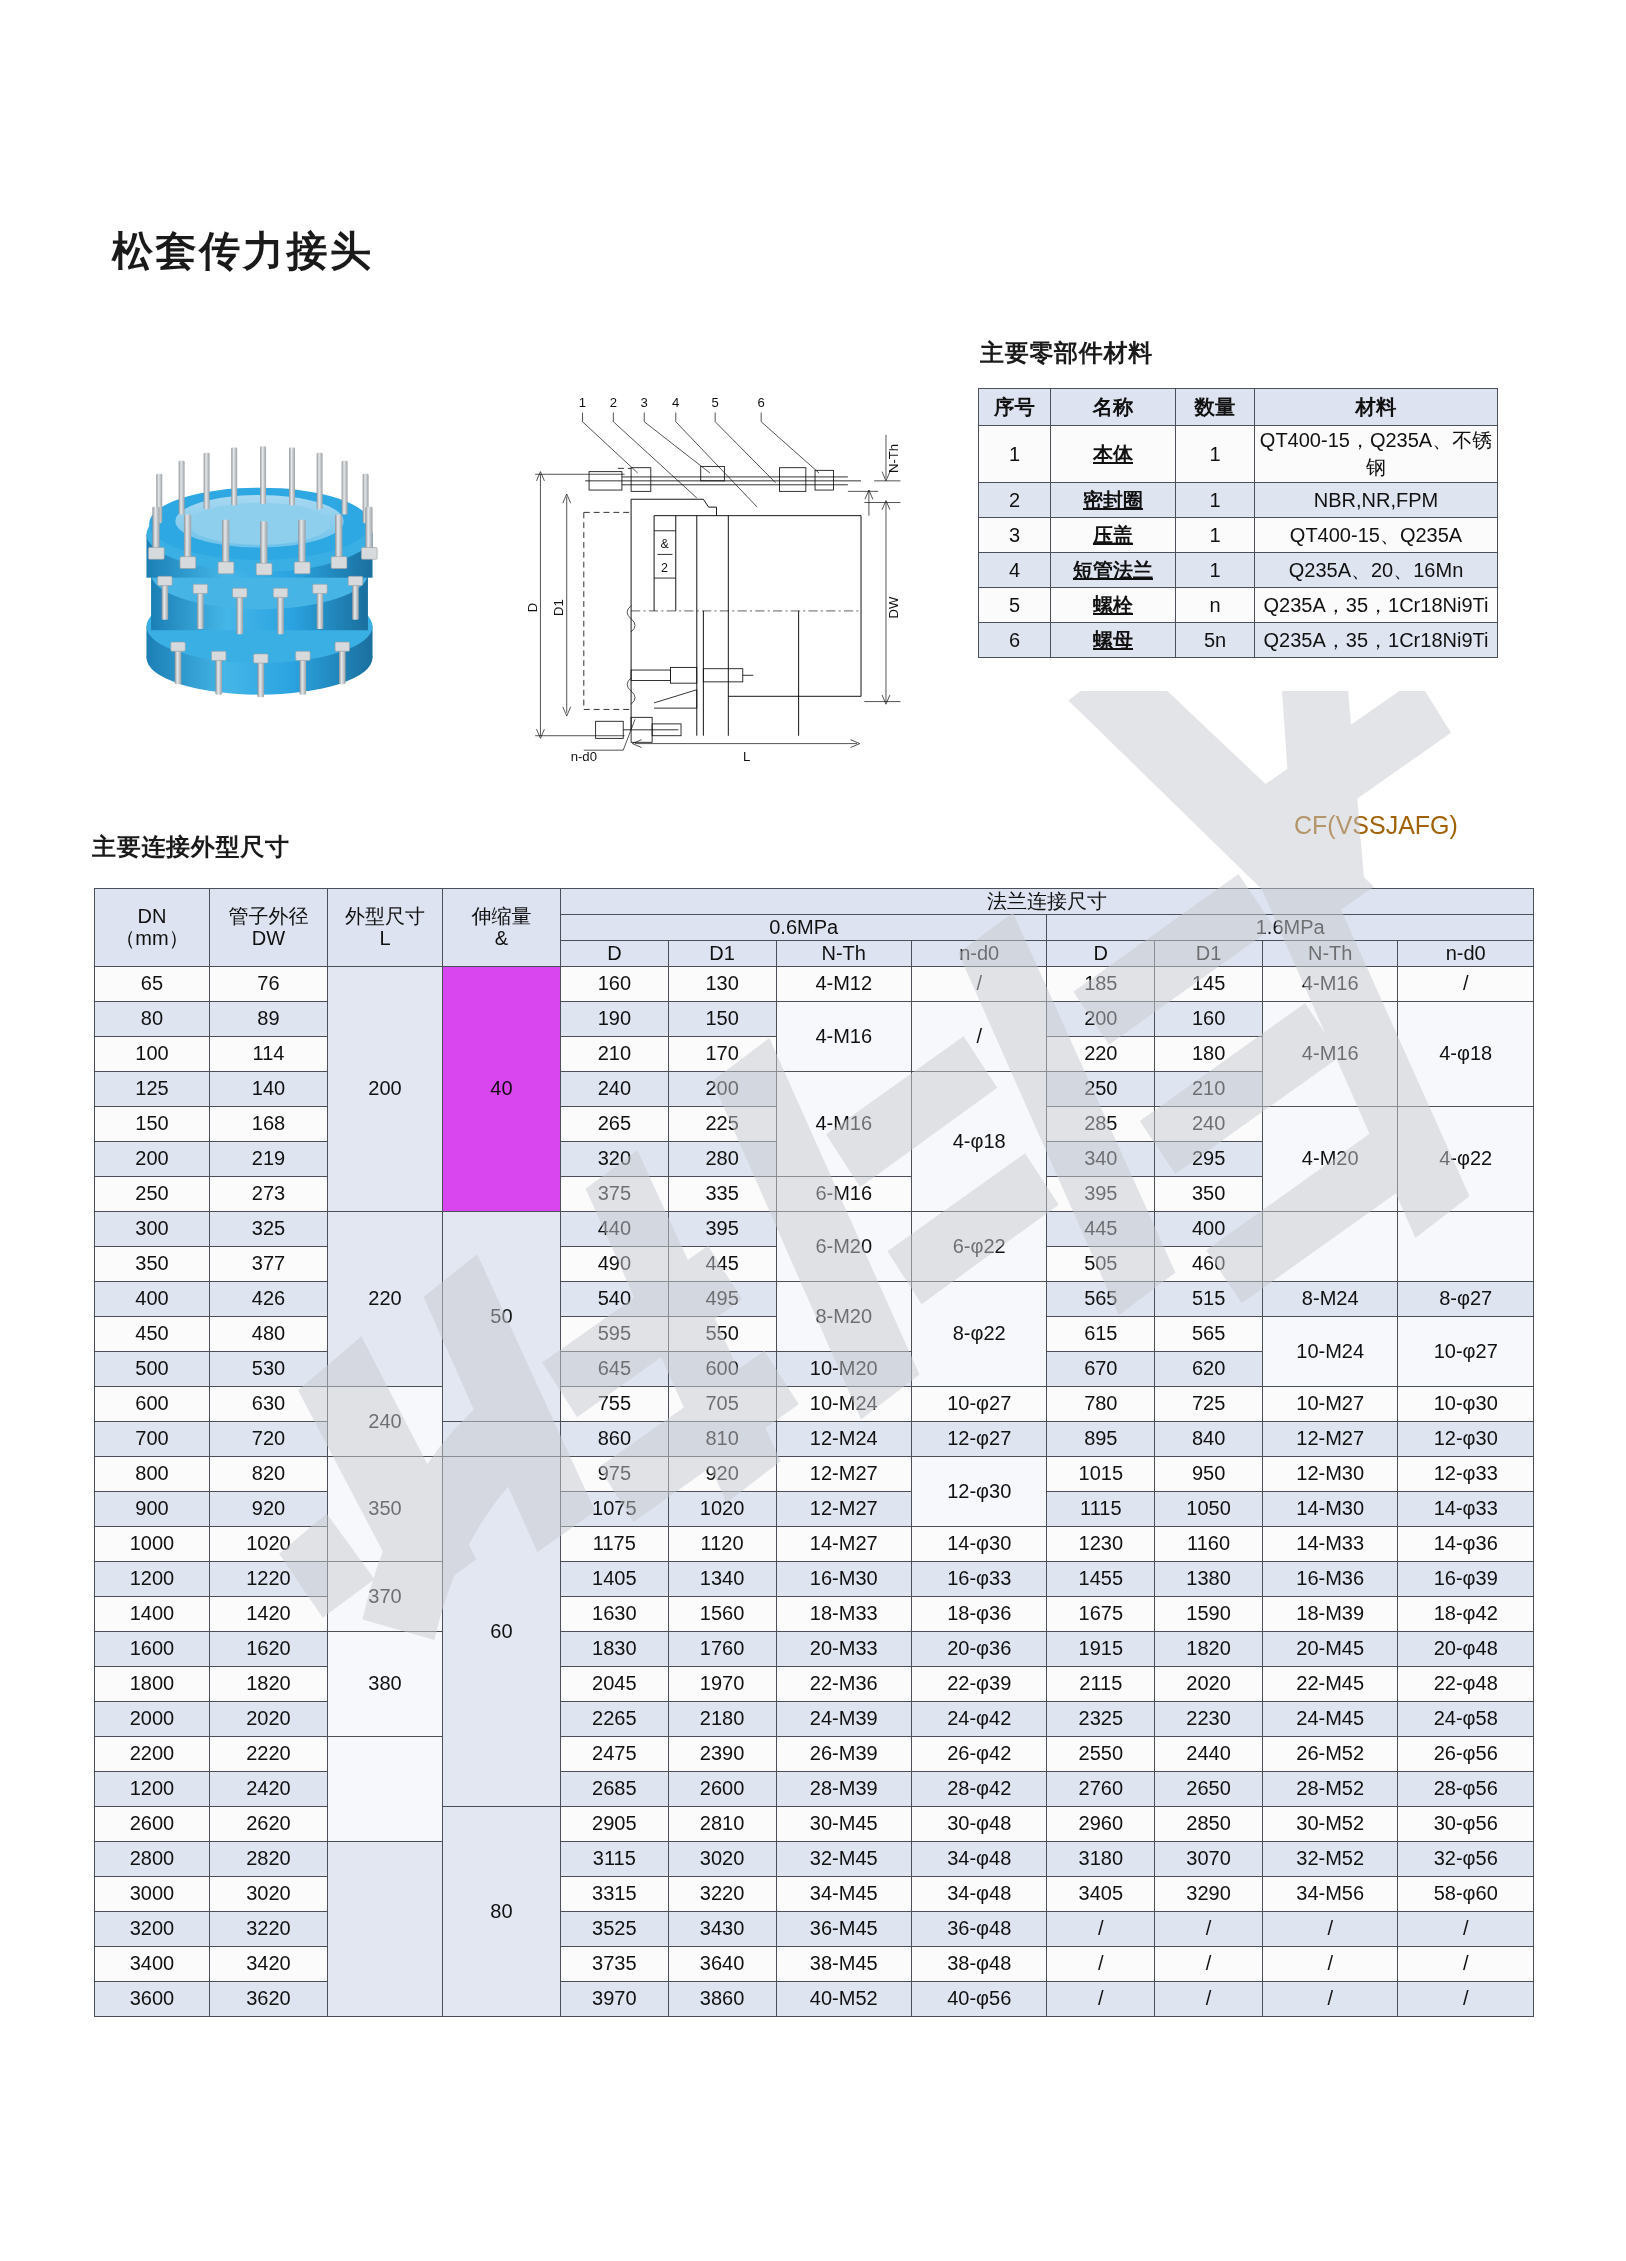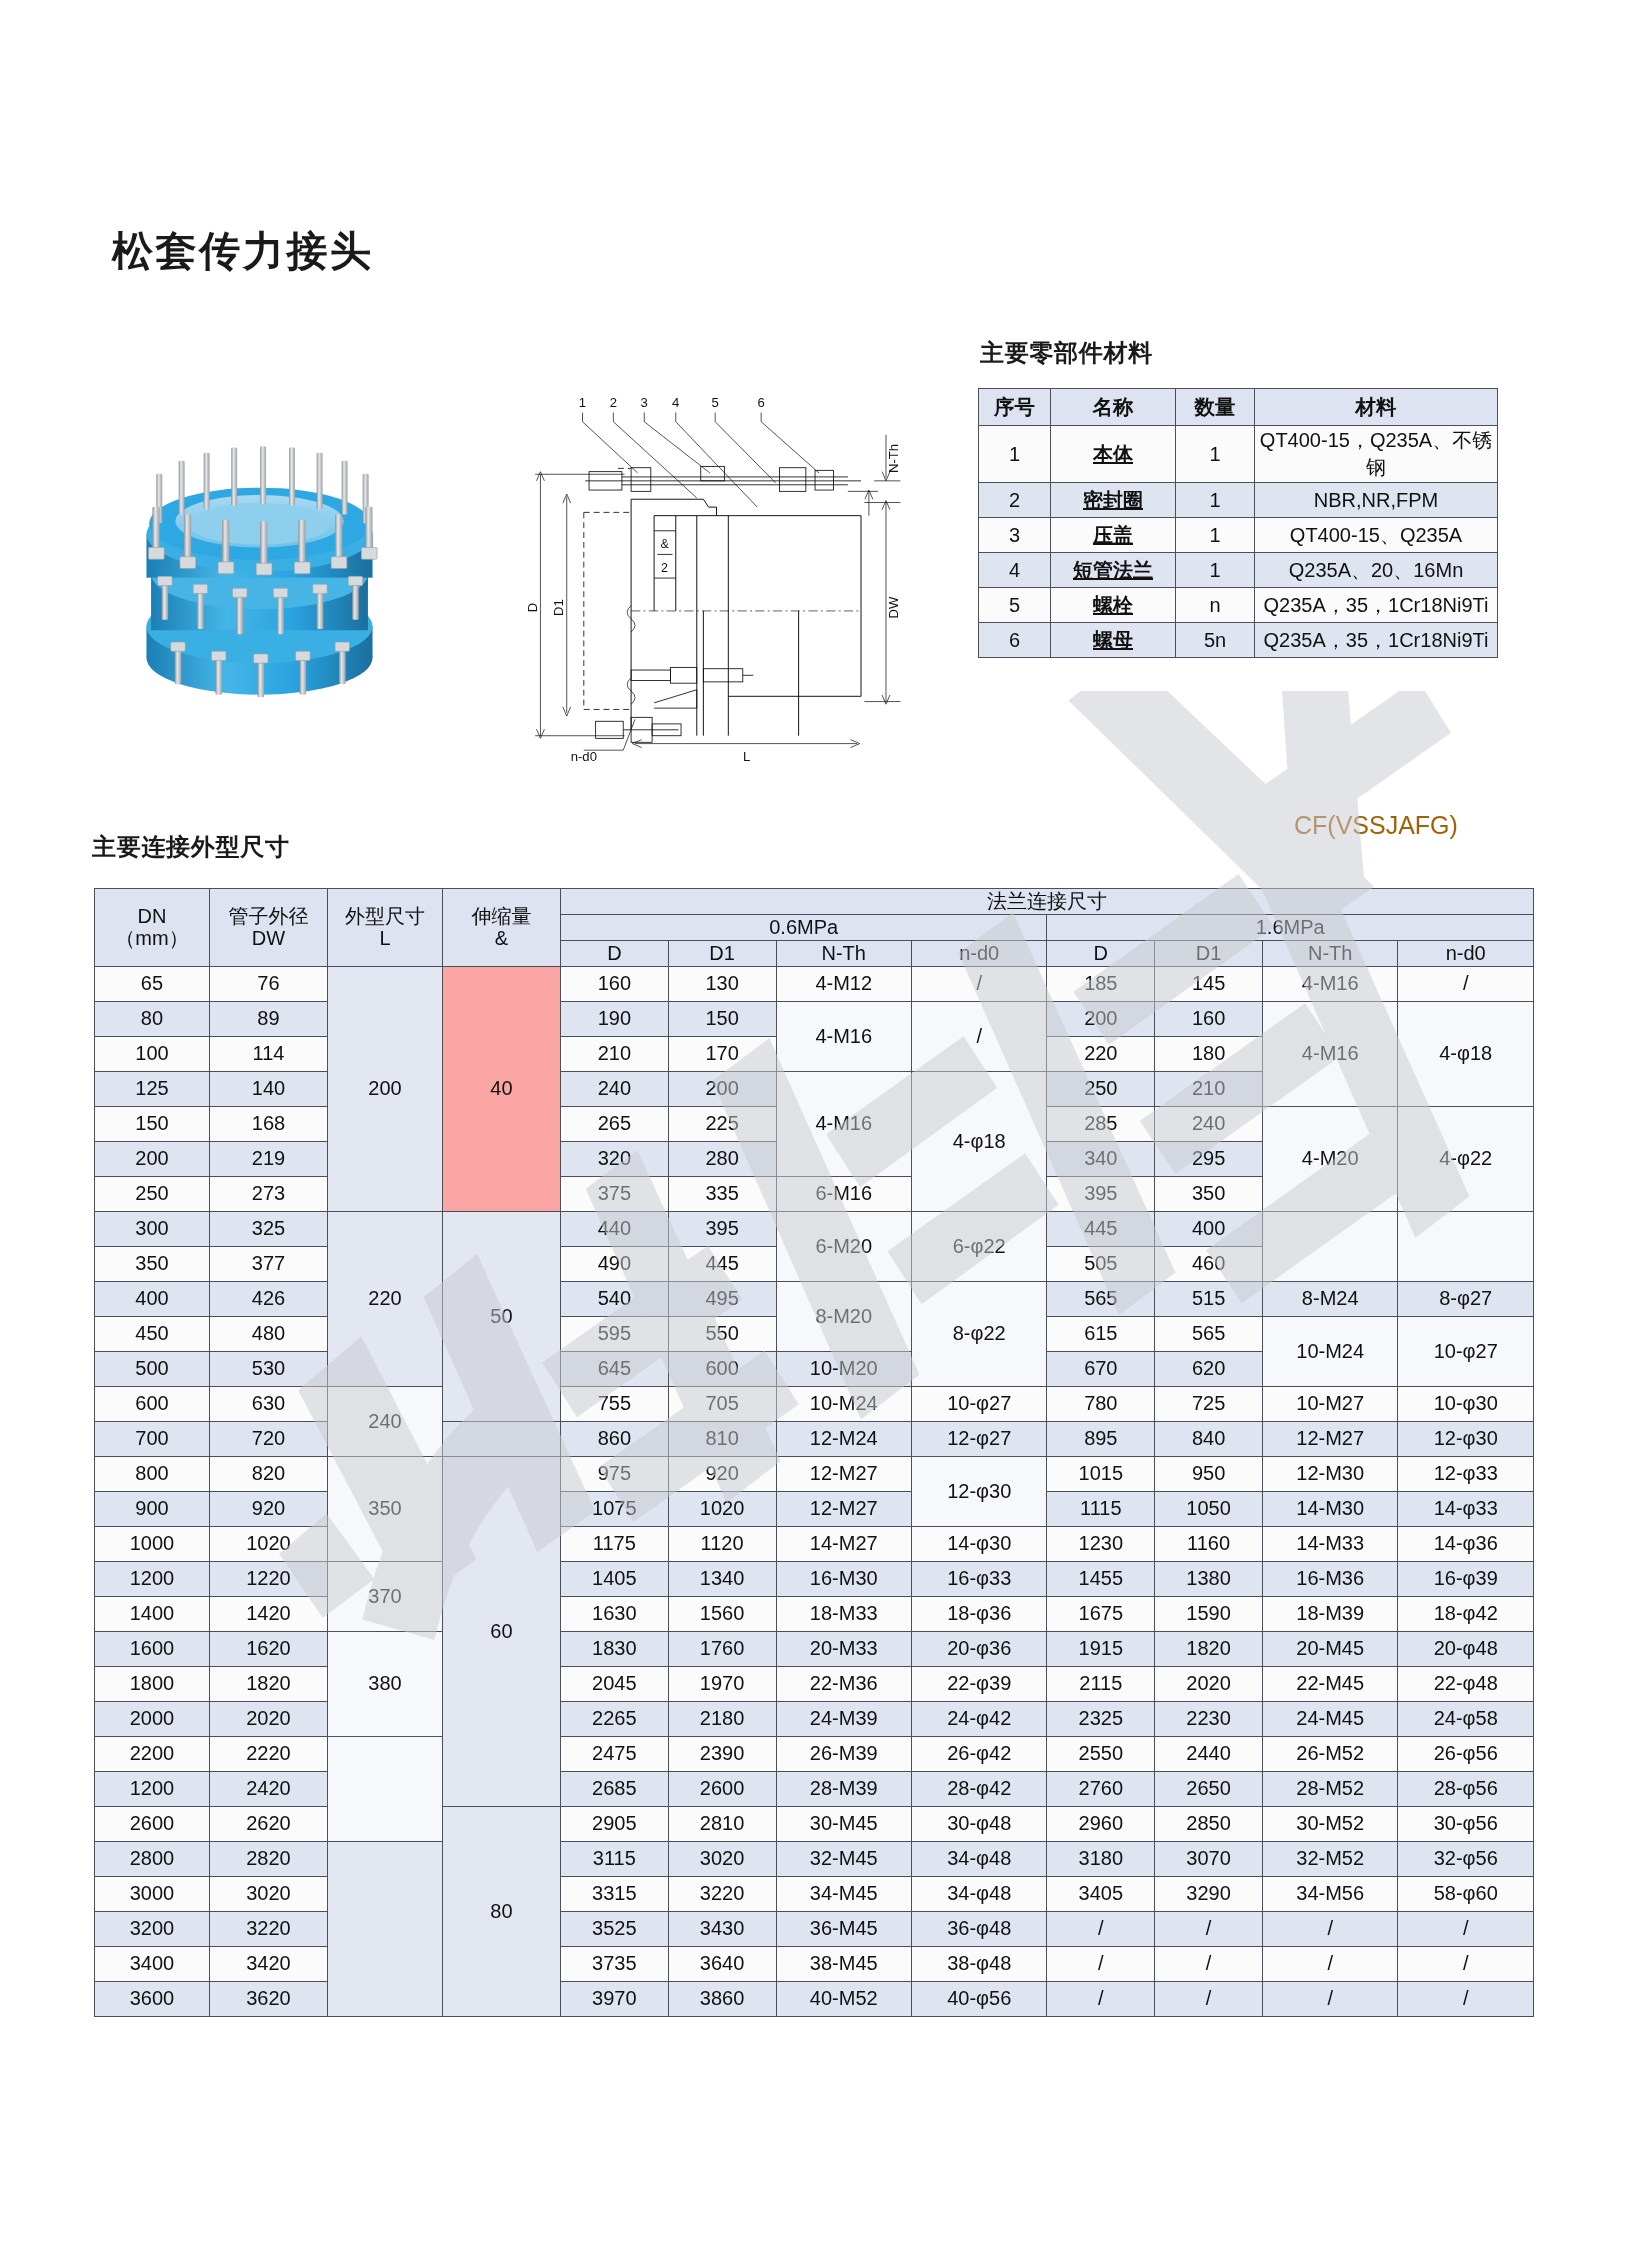--- a/index.html
+++ b/index.html
@@ -463,21 +463,21 @@
         <th class="hdr">D1</th>
         <th class="hdr">N-Th</th>
         <th class="hdr">n-d0</th>
       </tr>
     </thead>
     <tbody id="dims-body">
         <tr class="plain">
           <td>65</td>
           <td>76</td>
           <td rowspan="7" class="span-cell" style="background: rgb(226, 231, 242);">200</td>
-          <td rowspan="7" class="span-cell" style="background: #fca5a5;">40</td>
+          <td rowspan="7" class="span-cell" style="background: #d946ef;">40</td>
           <td>160</td>
           <td>130</td>
           <td>4-M12</td>
           <td>/</td>
           <td>185</td>
           <td>145</td>
           <td>4-M16</td>
           <td>/</td>
         </tr>
         <tr class="zebra">

